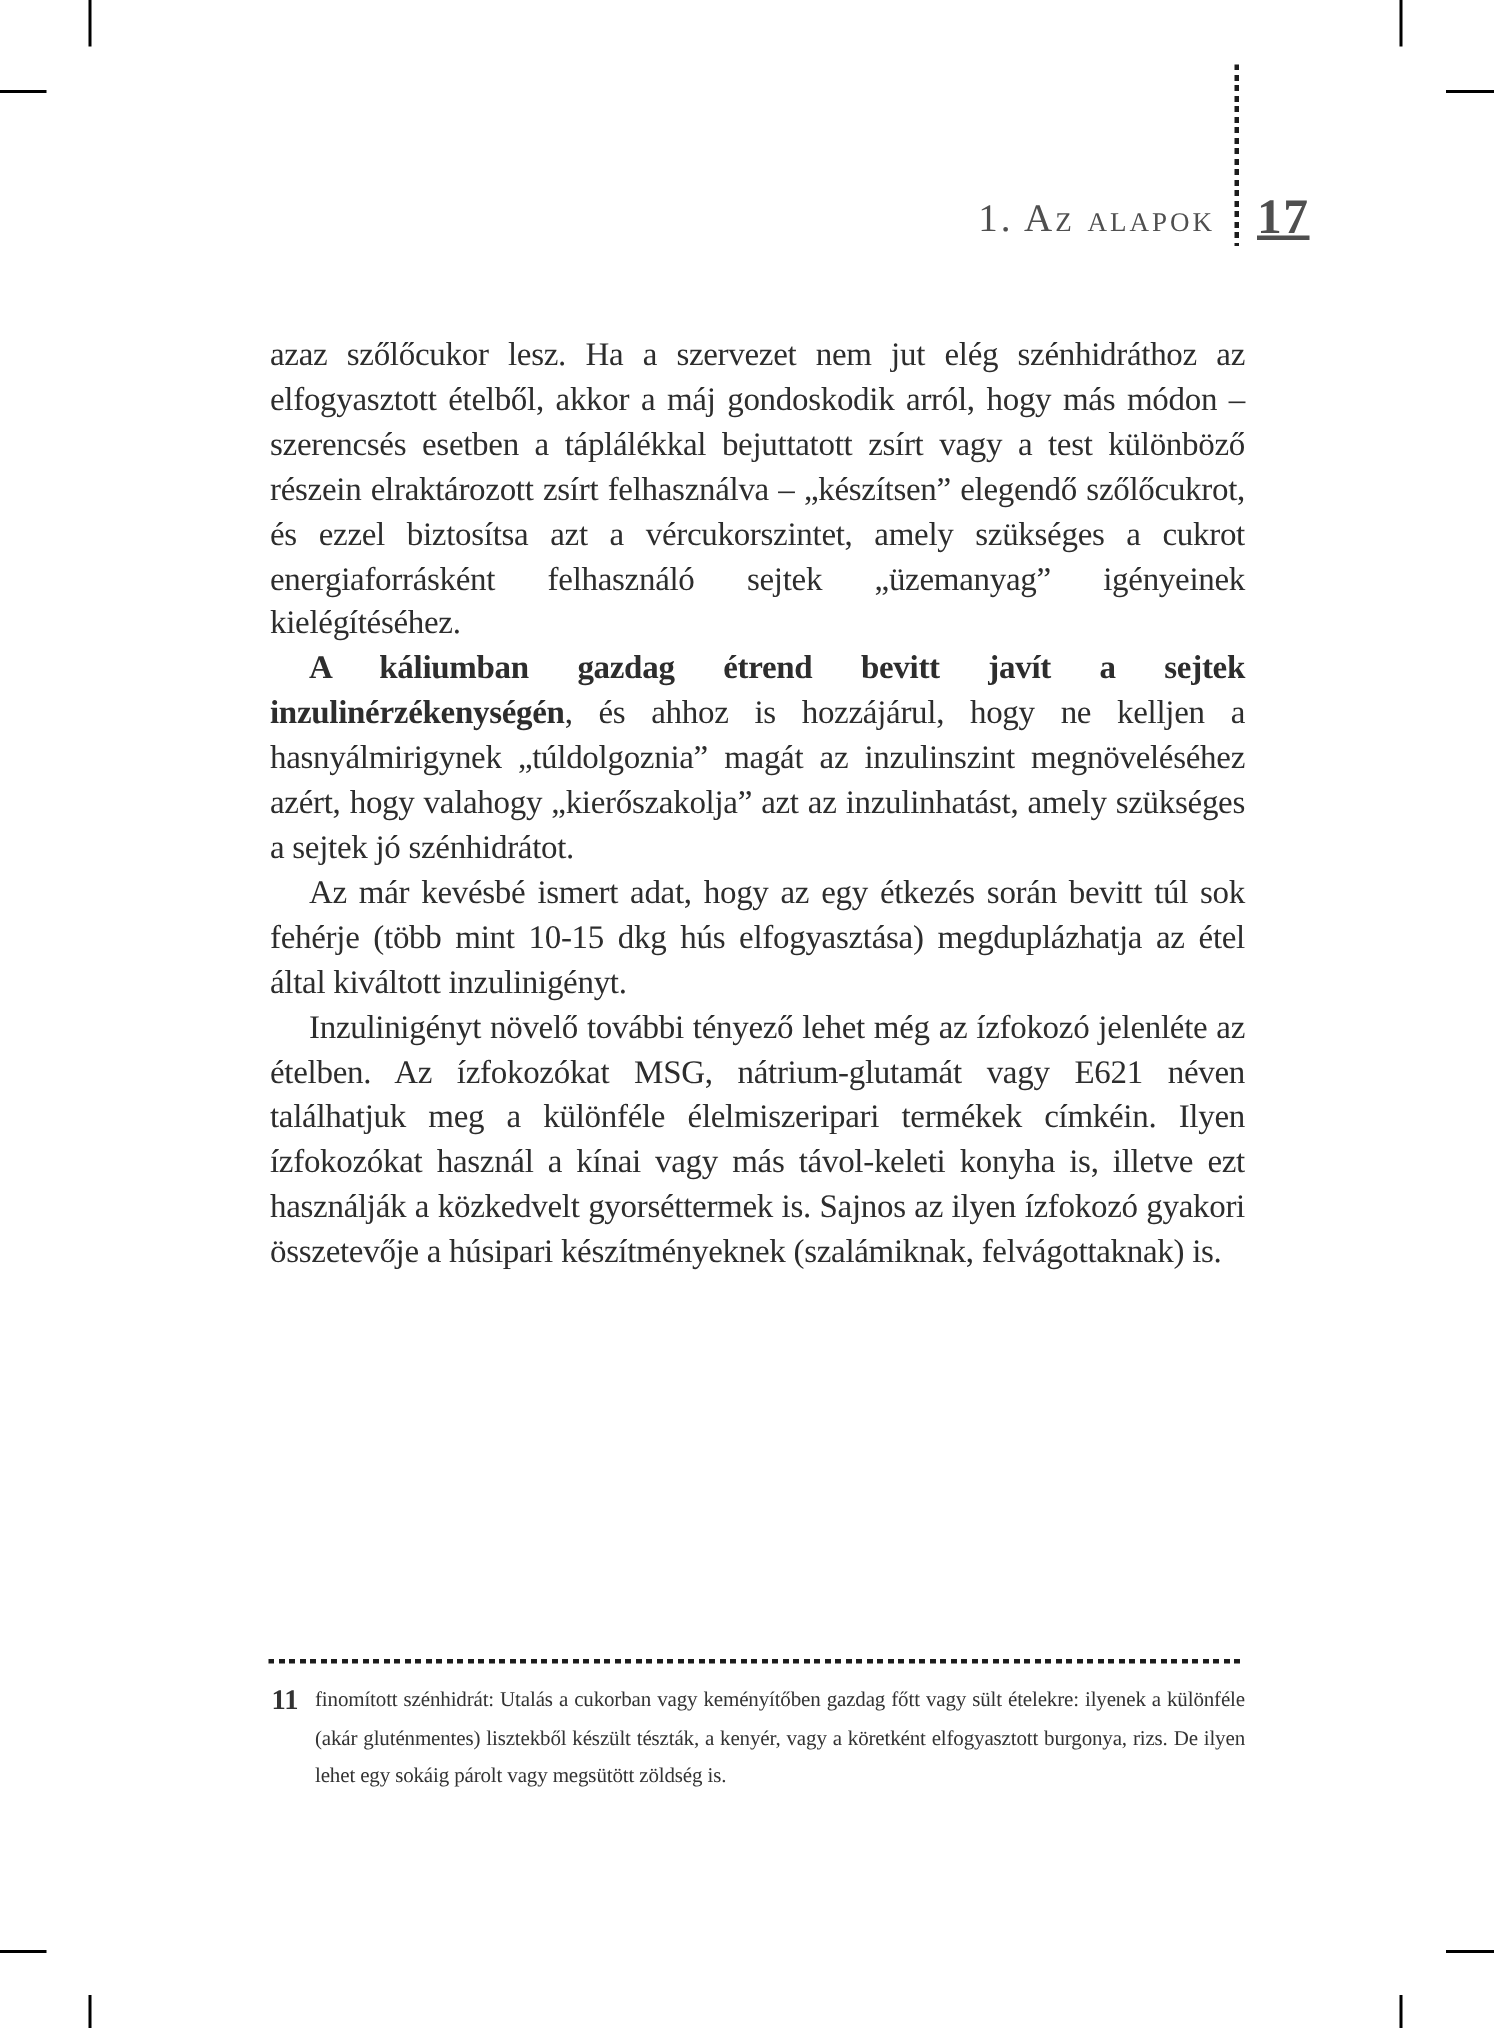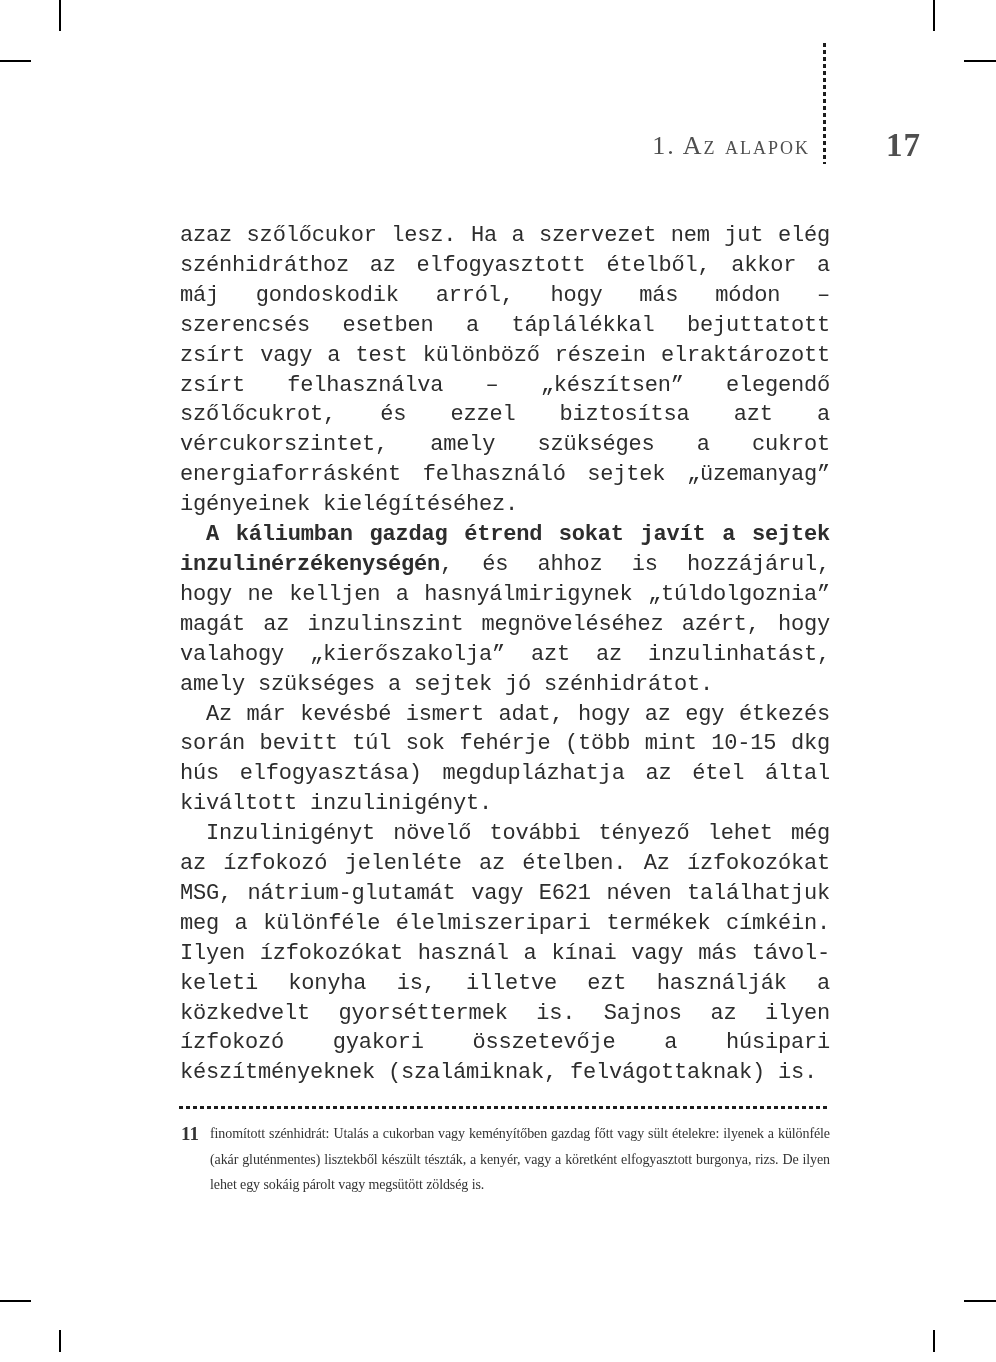--- a/index.html
+++ b/index.html
@@ -40,41 +40,41 @@
   .header-divider {
     position: absolute;
     left: 823px;
     top: 43px;
     width: 3px;
     height: 121px;
     background: repeating-linear-gradient(to bottom, #1c1c1c 0px, #1c1c1c 4px, transparent 4px, transparent 7px);
   }
   .page-number {
     position: absolute;
-    left: 886px;
+    left: 838px;
     top: 129px;
     font-size: 33px;
     line-height: 1;
     font-weight: bold;
     color: #4f4f4f;
     letter-spacing: 1px;
+    text-decoration: underline;
   }
 
   
   .body-text {
     position: absolute;
     left: 180px;
     top: 221px;
     width: 650px;
     font-size: 22px;
     line-height: 29.9px;
     letter-spacing: -0.2px;
     text-align: justify;
     color: #2d2d2d;
-    font-family: Liberation Mono, monospace;
   }
   .body-text p { margin: 0; }
   .body-text p.indent { text-indent: 26px; }
   .bold-lead { font-weight: bold; }
   .fn-ref {
     font-size: 13px;
     line-height: 0;
     vertical-align: super;
   }
 
@@ -126,21 +126,21 @@
     <div class="crop br-h"></div>
     <div class="crop br-v"></div>
   </div>
 
   <div class="chapter-label">1. Az alapok</div>
   <div class="header-divider"></div>
   <div class="page-number">17</div>
 
   <div class="body-text">
     <p><span>azaz szőlőcukor lesz. Ha a szervezet nem jut elég szénhidráthoz az elfogyasztott ételből, akkor a máj gondoskodik arról, hogy más módon – szerencsés esetben a táplálékkal bejuttatott zsírt vagy a test különböző részein elraktározott zsírt felhasználva – „készítsen” elegendő szőlőcukrot, és ezzel biztosítsa azt a vércukorszintet, amely szükséges a cukrot energiaforrásként felhasználó sejtek „üzemanyag” igényeinek kielégítéséhez.</span></p>
-    <p class="indent"><span class="bold-lead">A káliumban gazdag étrend sokat javít a sejtek inzulinérzékenységén</span><span>, és ahhoz is hozzájárul, hogy ne kelljen a hasnyálmirigynek „túldolgoznia” magát az inzulinszint megnöveléséhez azért, hogy valahogy „kierőszakolja” azt az inzulinhatást, amely szükséges a sejtek jó szénhidrátot.</span></p>
+    <p class="indent"><span class="bold-lead">A káliumban gazdag étrend bevitt javít a sejtek inzulinérzékenységén</span><span>, és ahhoz is hozzájárul, hogy ne kelljen a hasnyálmirigynek „túldolgoznia” magát az inzulinszint megnöveléséhez azért, hogy valahogy „kierőszakolja” azt az inzulinhatást, amely szükséges a sejtek jó szénhidrátot.</span></p>
     <p class="indent"><span>Az már kevésbé ismert adat, hogy az egy étkezés során bevitt túl sok fehérje (több mint 10-15 dkg hús elfogyasztása) megduplázhatja az étel által kiváltott inzulinigényt.</span></p>
     <p class="indent"><span>Inzulinigényt növelő további tényező lehet még az ízfokozó jelenléte az ételben. Az ízfokozókat MSG, nátrium-glutamát vagy E621 néven találhatjuk meg a különféle élelmiszeripari termékek címkéin. Ilyen ízfokozókat használ a kínai vagy más távol-keleti konyha is, illetve ezt használják a közkedvelt gyorséttermek is. Sajnos az ilyen ízfokozó gyakori összetevője a húsipari készítményeknek (szalámiknak, felvágottaknak) is.</span></p>
   </div>
 
   <div class="footnote-rule"></div>
   <div class="footnote">
     <div class="footnote-marker">11</div>
     <div class="footnote-text">finomított szénhidrát: Utalás a cukorban vagy keményítőben gazdag főtt vagy sült ételekre: ilyenek a különféle (akár gluténmentes) lisztekből készült tészták, a kenyér, vagy a köretként elfogyasztott burgonya, rizs. De ilyen lehet egy sokáig párolt vagy megsütött zöldség is.</div>
   </div>
 

